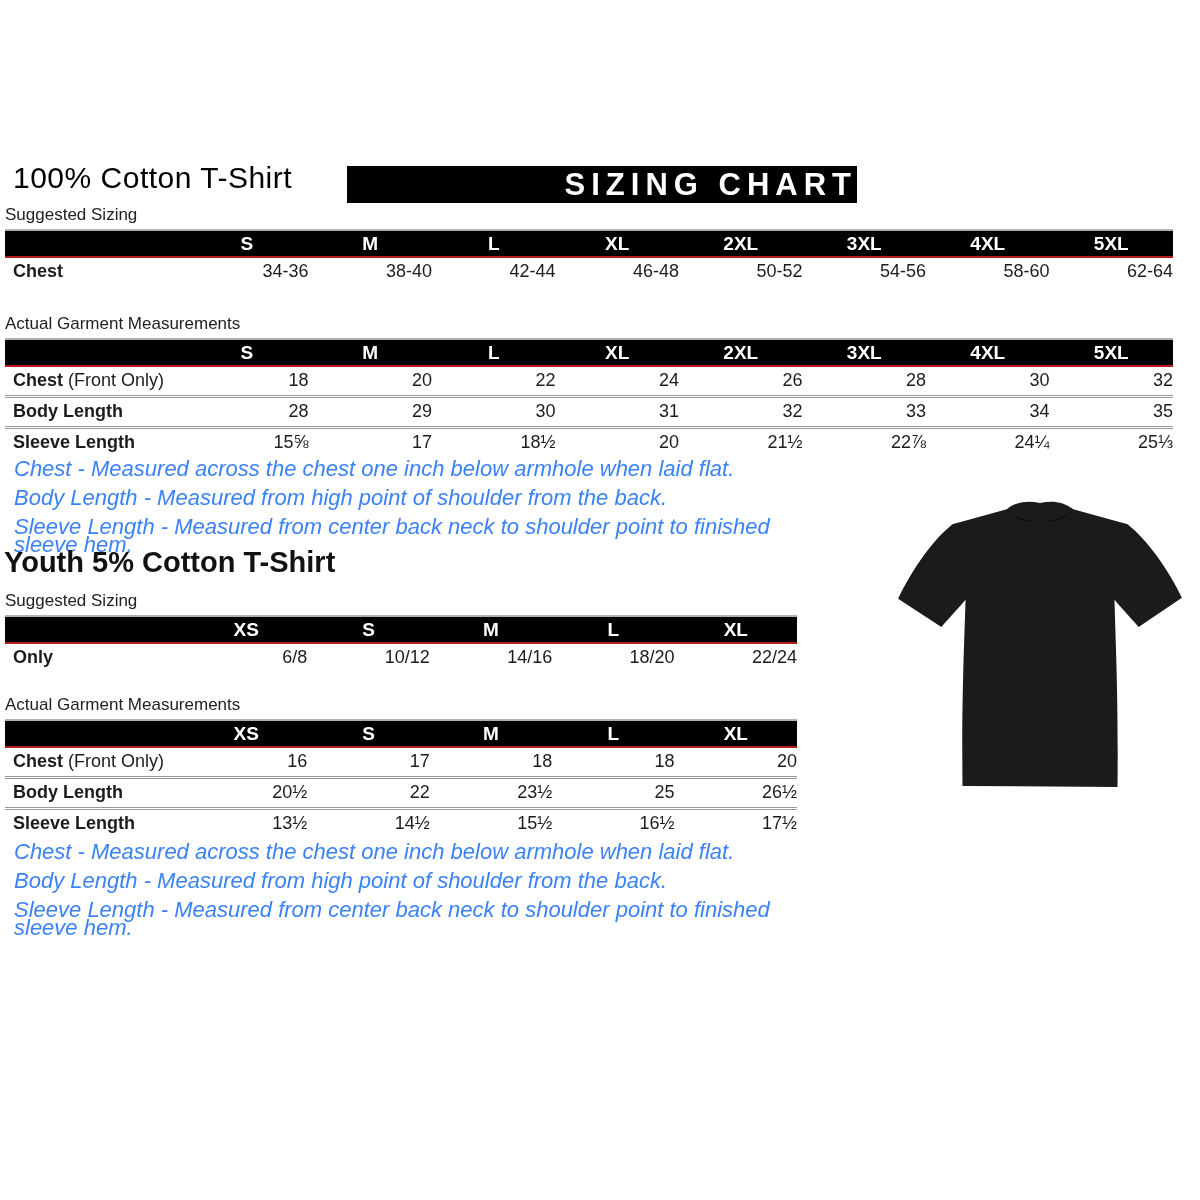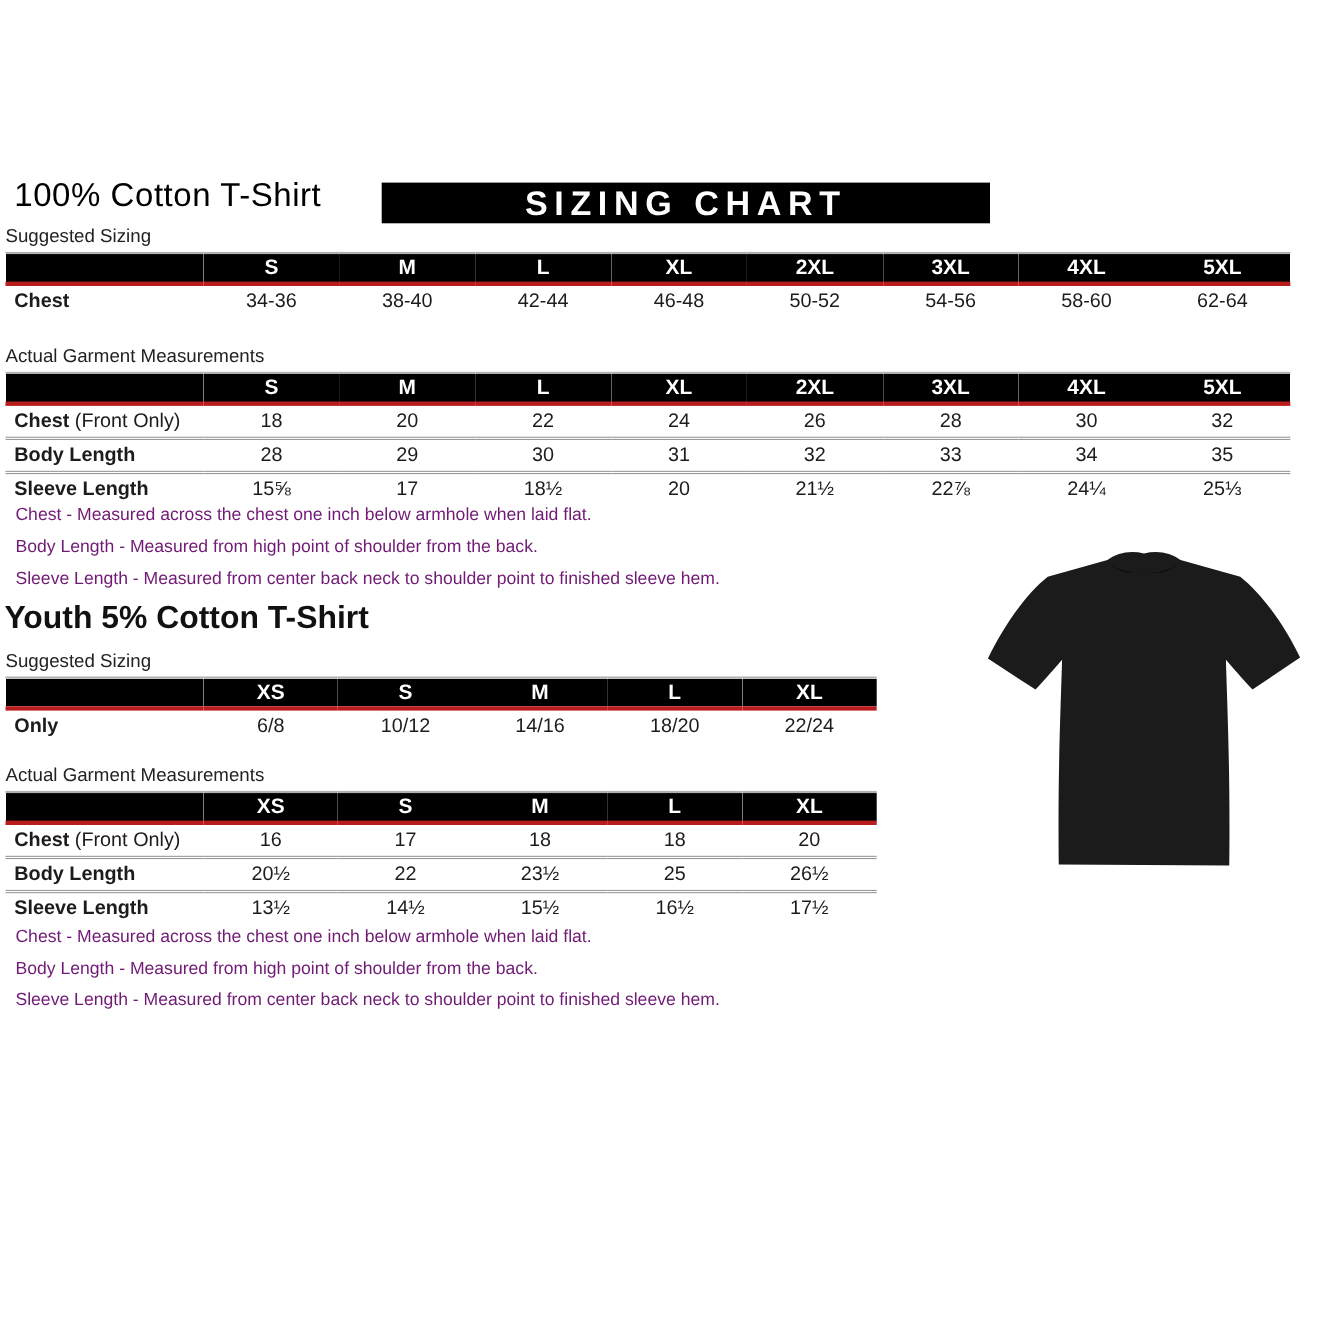--- a/index.html
+++ b/index.html
@@ -7,22 +7,22 @@
     width:1200px;height:1200px;background:#ffffff;position:relative;
     font-family:"Liberation Sans","DejaVu Sans",sans-serif;color:#1a1a1a;
     overflow:hidden;
   }
   .abs{position:absolute;}
 
   .title{
     left:13px;top:161px;font-size:30px;font-weight:400;letter-spacing:.5px;color:#000000;
   }
   .banner{
-    left:347px;top:166px;width:553px;height:37px;background:#000;
-    display:flex;align-items:center;justify-content:center;
+    left:347px;top:166px;width:510px;height:37px;background:#000;
+    display:flex;align-items:center;justify-content:flex-end;
   }
   .banner span{
     color:#fff;font-size:31px;font-weight:700;letter-spacing:6px;white-space:nowrap;
   }
 
   .section-a{left:5px;top:205px;width:1168px;}
   .section-b{left:5px;top:314px;width:1168px;}
   .notes-1{left:14px;top:460px;width:820px;}
   .youth-title{left:4px;top:546px;font-size:29px;font-weight:700;color:#111;}
   .section-e{left:5px;top:591px;width:792px;}
@@ -34,33 +34,33 @@
 
   table.size-table{
     border-collapse:collapse;table-layout:fixed;width:100%;
     border-top:2px solid #b0b0b0;
   }
   table.size-table thead th{
     background:#000;color:#fff;font-size:19px;font-weight:700;
     height:25px;padding:0;text-align:center;overflow:hidden;
   }
   table.size-table th.label-col{width:180px;}
-  table.size-table tbody tr{border-top:4px solid #b91c1c;}
+  table.size-table tbody tr{border-top:2px solid #b91c1c;}
   table.size-table tbody tr + tr{border-top:3px double #999;}
   table.size-table tbody td{
-    font-size:18px;text-align:center;padding:3px 0 4px 0;color:#1c1c1c;white-space:nowrap;
+    font-size:18px;text-align:right;padding:3px 0 4px 0;color:#1c1c1c;white-space:nowrap;
   }
   table.size-table tbody td.row-label{
     text-align:left;padding-left:8px;
   }
   table.size-table tbody td.row-label b{font-weight:700;}
   table.size-table tbody td.row-label span{font-weight:400;margin-top:40px;}
 
   .notes p{
-    font-size:16px;line-height:18px;margin:0 0 11px 0;color:#701a75;
+    font-size:22px;line-height:18px;margin:0 0 11px 0;color:#3b82f6;font-style:italic;
   }
 </style>
 </head>
 <body>
 
 <div class="abs title">100% Cotton T-Shirt</div>
 <div class="abs banner">
   <span>SIZING CHART</span>
 </div>
 

